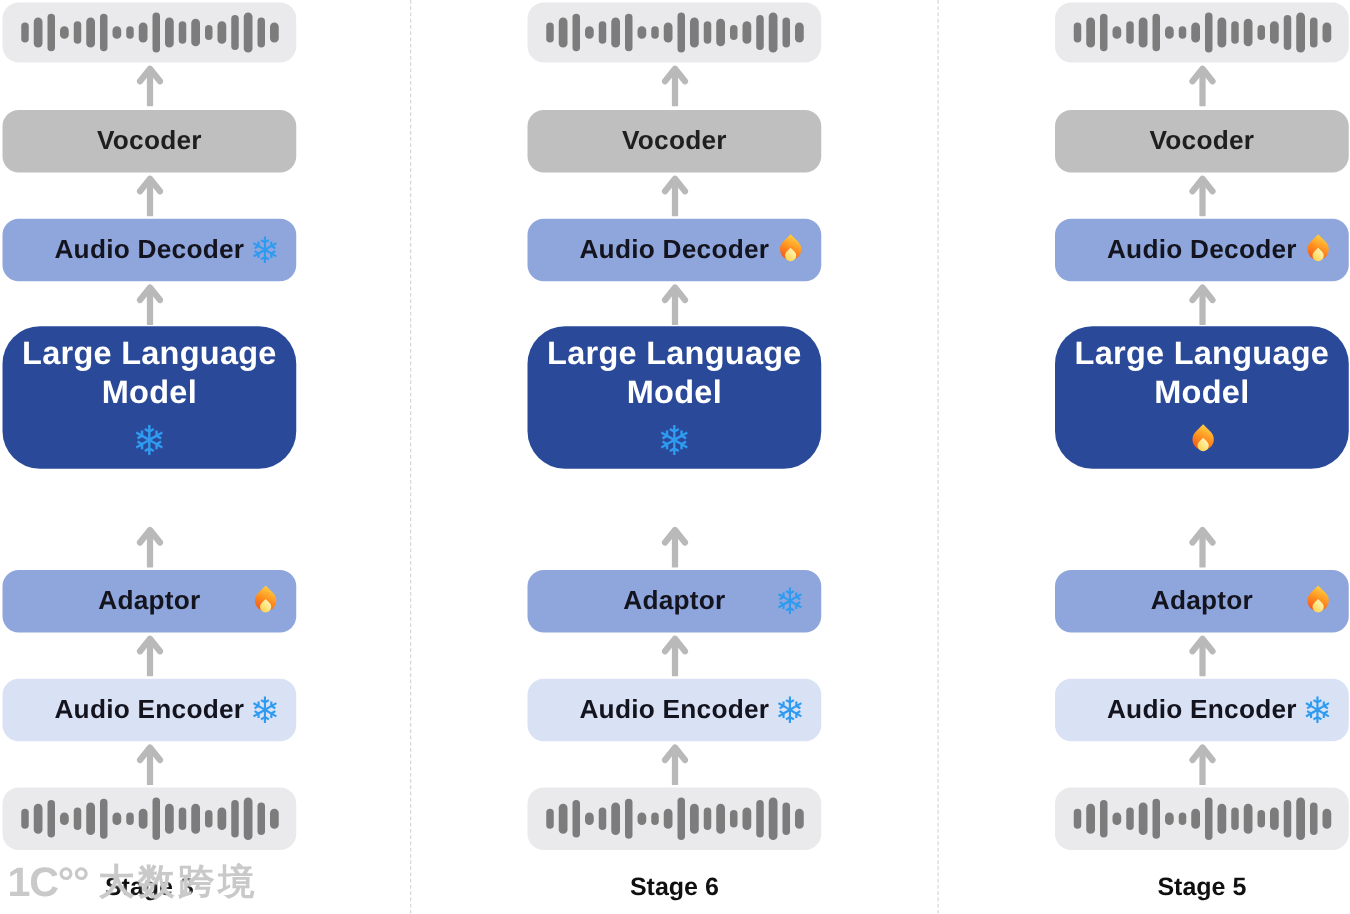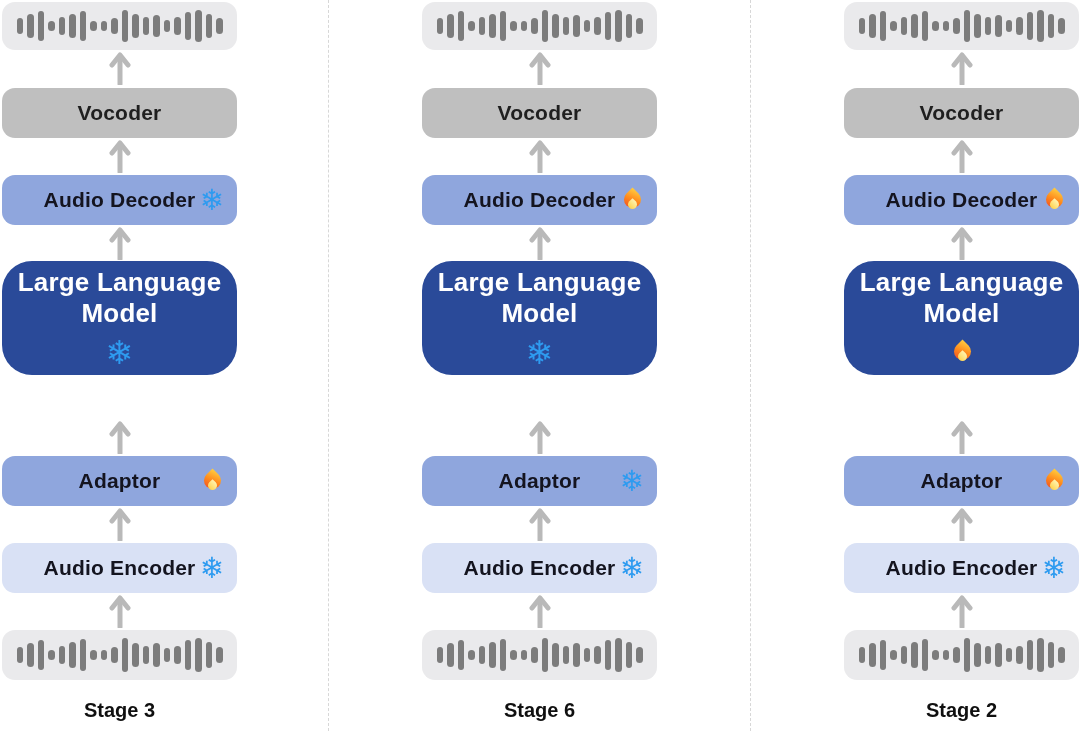--- a/index.html
+++ b/index.html
@@ -431,17 +431,21 @@
           <i style="height: 52%;"></i>
           <i style="height: 66%;"></i>
           <i style="height: 38%;"></i>
           <i style="height: 52%;"></i>
           <i style="height: 84%;"></i>
           <i style="height: 92%;"></i>
           <i style="height: 70%;"></i>
           <i style="height: 46%;"></i>
         </div>
     </div>
-    <div class="row r-stage">Stage 2</div>
+    <div class="row r-stage">Stage 5</div>
   </div>
 
+  <div class="watermark">
+    <span class="wm-logo">1C°°</span>
+    <span class="wm-text">大数跨境</span>
+  </div>
 
 </div>
 
 </body></html>

